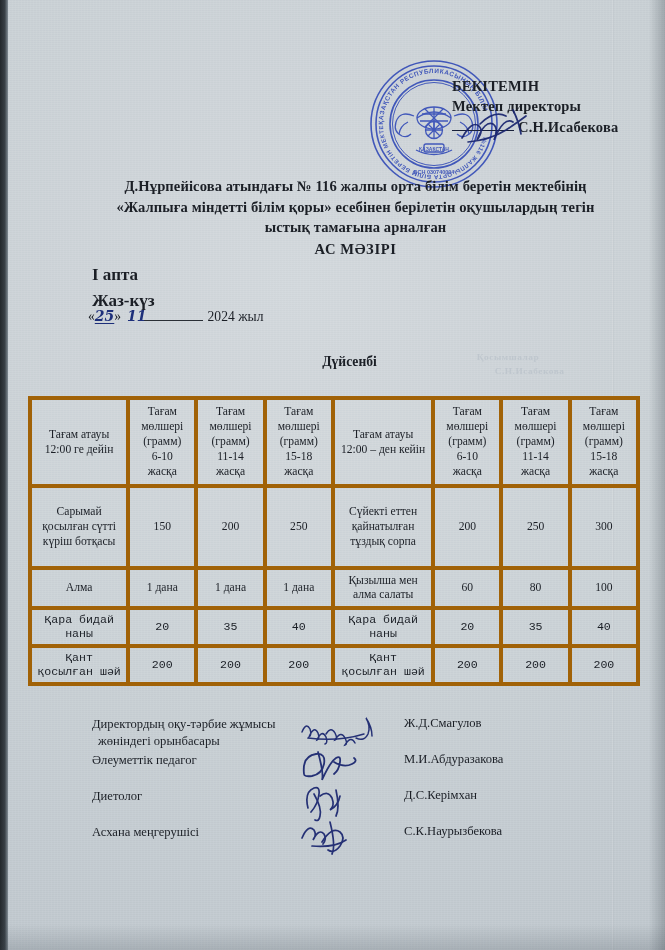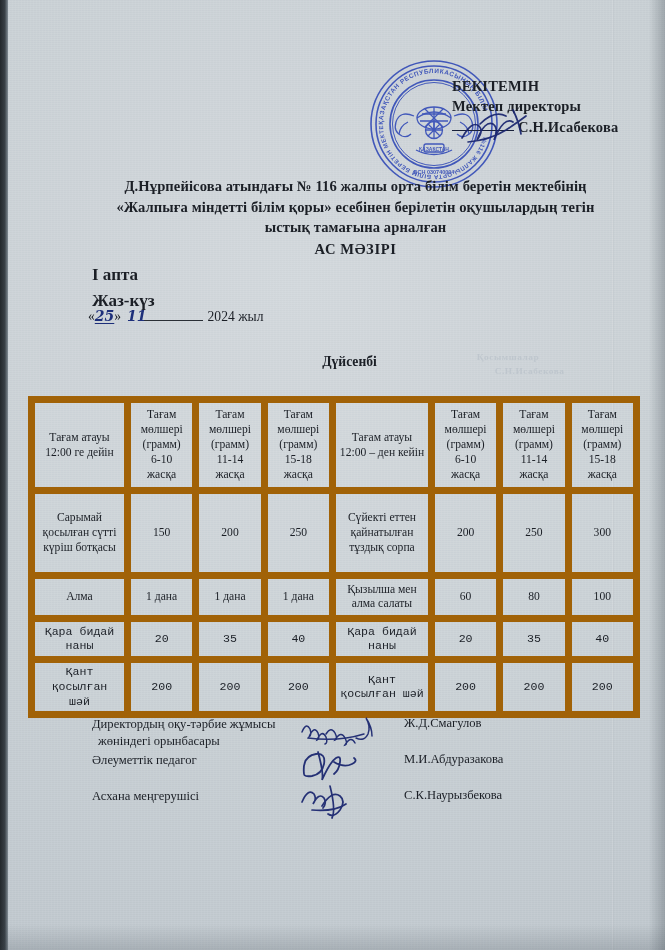--- a/index.html
+++ b/index.html
@@ -194,21 +194,21 @@
     left: 28px;
     top: 396px;
     width: 612px;
     border-collapse: collapse;
     font-size: 11.6px;
     line-height: 1.26;
     background: rgba(255,255,255,.05);
   }
   .menu-table th,
   .menu-table td {
-    border: 7px solid #a16207;
+    border: 4px solid #a16207;
     text-align: center;
     vertical-align: middle;
     padding: 2px 3px;
     font-weight: normal;
   }
   .menu-table thead th {
     padding: 4px 2px 5px;
     line-height: 1.3;
   }
   .menu-table .c-name   { width: 104px; }
@@ -477,20 +477,36 @@
           <g fill="none" stroke="#18246e" stroke-width="1.8" stroke-linecap="round">
             <path d="M4 30 q-2 -18 12 -20 q10 -1 8 10 q-2 10 -12 12 q-8 1 -8 -2"></path>
             <path d="M18 8 q6 22 4 28 q8 -18 14 -22 q5 -3 4 4 q-1 8 -6 12"></path>
             <path d="M34 18 q10 6 18 2 q6 -3 2 -6"></path>
           </g>
         </svg>
       </div>
       <div class="sig-person">М.И.Абдуразакова</div>
     </div>
 
+    <div class="sig-row">
+      <div class="sig-role">
+        <span>Диетолог</span>
+      </div>
+      <div class="sig-mark">
+        <svg width="96" height="44" viewBox="0 0 96 44">
+          <g fill="none" stroke="#18246e" stroke-width="1.7" stroke-linecap="round">
+            <path d="M8 28 q-4 -16 6 -20 q6 -2 5 6 q-1 10 -8 18"></path>
+            <path d="M14 14 q8 14 6 22 q-1 6 -5 4"></path>
+            <path d="M20 16 q8 -6 12 2 q3 8 -2 12 q8 -4 10 -14"></path>
+            <path d="M36 10 q4 18 0 26"></path>
+          </g>
+        </svg>
+      </div>
+      <div class="sig-person">Д.С.Керімхан</div>
+    </div>
 
     <div class="sig-row">
       <div class="sig-role">
         <span>Асхана меңгерушісі</span>
       </div>
       <div class="sig-mark">
         <svg width="96" height="44" viewBox="0 0 96 44">
           <g fill="none" stroke="#18246e" stroke-width="1.7" stroke-linecap="round">
             <path d="M2 22 q6 -14 12 -8 q3 5 -1 10 q6 -12 11 -6 q3 5 -1 10"></path>
             <path d="M22 26 q10 -16 18 -10 q6 5 0 14 q-6 8 -12 4"></path>

